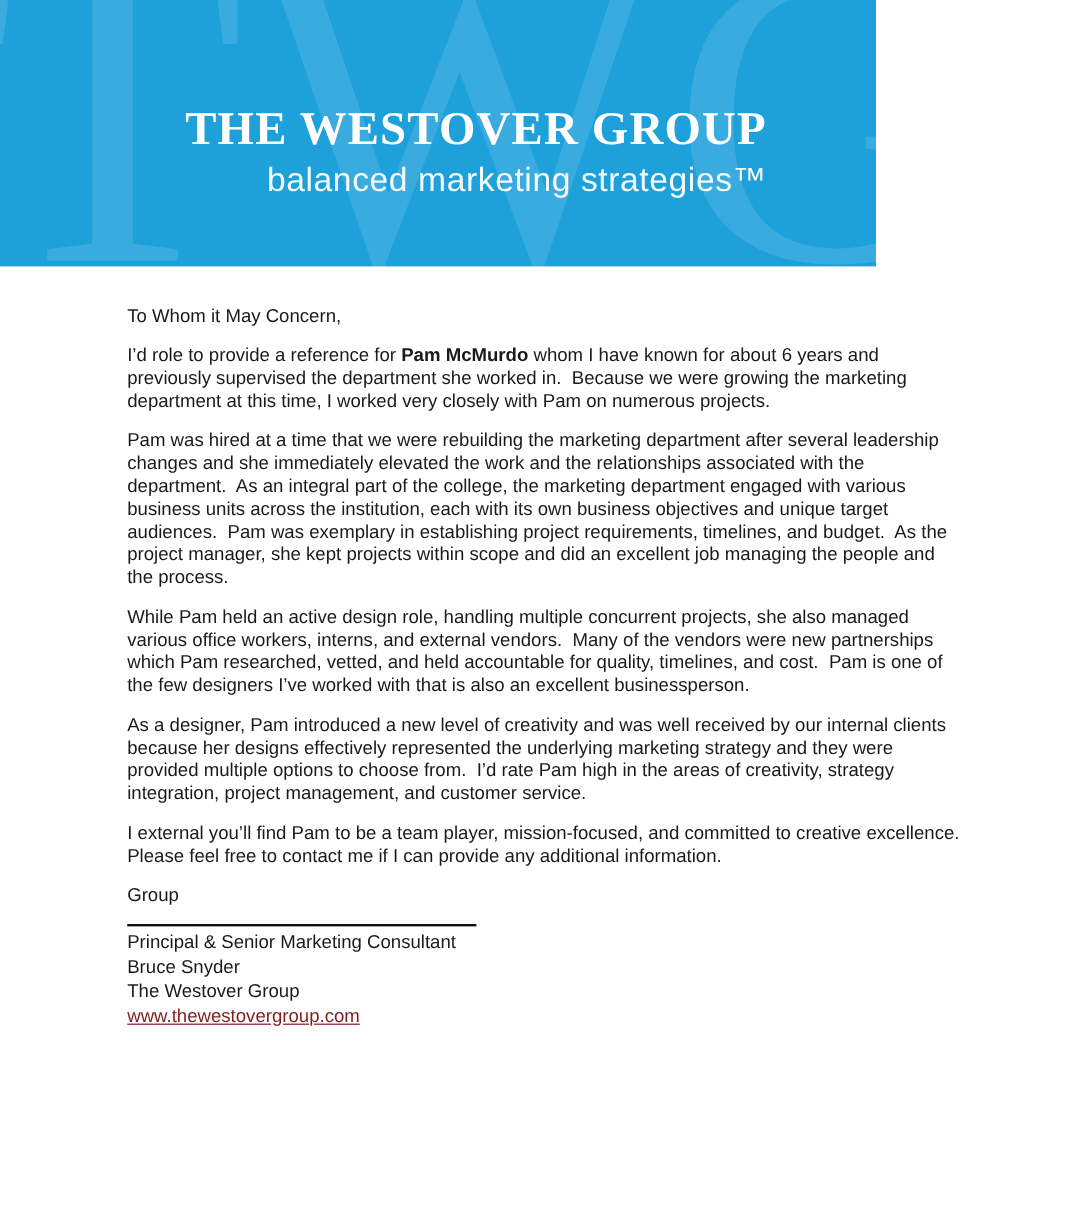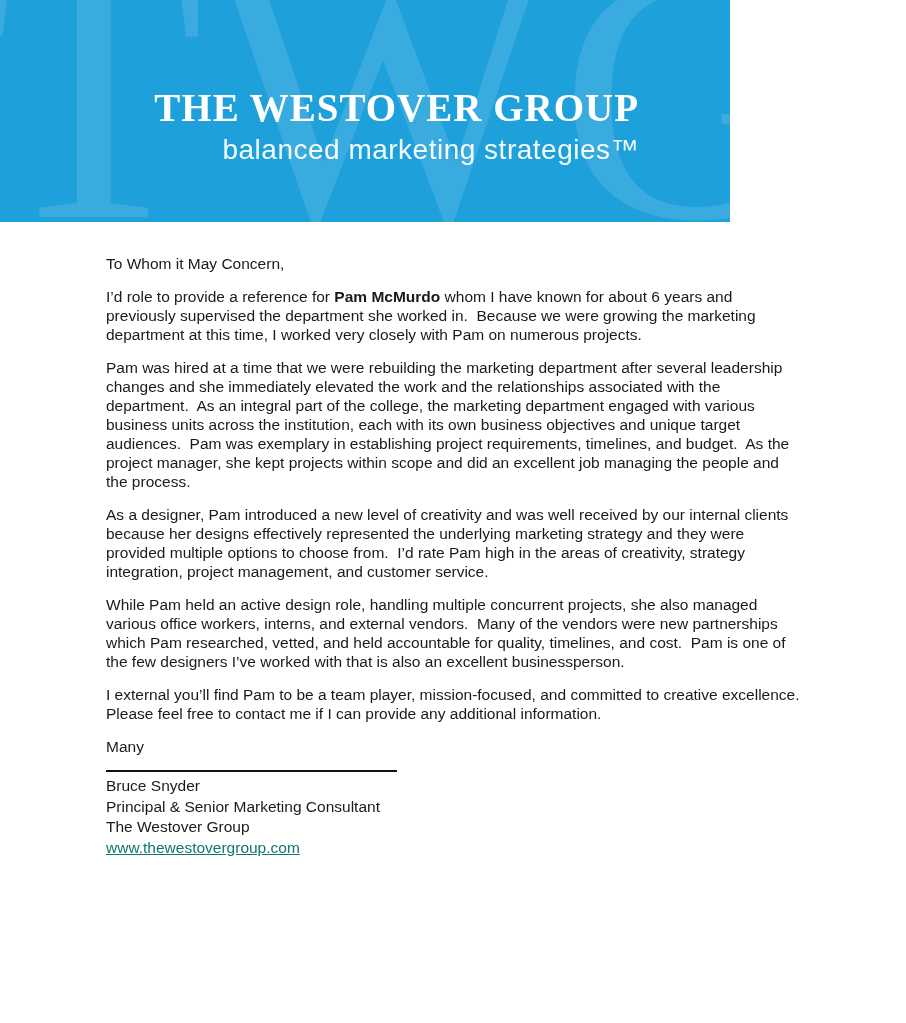--- a/index.html
+++ b/index.html
@@ -69,21 +69,21 @@
   }
   .sig-line {
     width: 291px;
     border-bottom: 2px solid #111111;
     margin: 0 0 4px 0;
   }
   .sig-block {
     line-height: 20.5px;
   }
   .link {
-    color: #0f766e;
+    color: #7f1d1d;
     text-decoration: underline;
     cursor: pointer;
   }
 </style>
 </head>
 <body>
 
 <div class="page">
 
   <header class="banner">
@@ -94,31 +94,31 @@
     </div>
   </header>
 
   <main class="letter">
     <p>To Whom it May Concern,</p>
 
     <p><span>I’d role to provide a reference for </span><strong>Pam McMurdo</strong><span> whom I have known for about 6 years and previously supervised the department she worked in.  Because we were growing the marketing department at this time, I worked very closely with Pam on numerous projects.</span></p>
 
     <p>Pam was hired at a time that we were rebuilding the marketing department after several leadership changes and she immediately elevated the work and the relationships associated with the department.  As an integral part of the college, the marketing department engaged with various business units across the institution, each with its own business objectives and unique target audiences.  Pam was exemplary in establishing project requirements, timelines, and budget.  As the project manager, she kept projects within scope and did an excellent job managing the people and the process.</p>
 
+    <p>While Pam held an active design role, handling multiple concurrent projects, she also managed various office workers, interns, and external vendors.  Many of the vendors were new partnerships which Pam researched, vetted, and held accountable for quality, timelines, and cost.  Pam is one of the few designers I’ve worked with that is also an excellent businessperson.</p>
+
     <p>As a designer, Pam introduced a new level of creativity and was well received by our internal clients because her designs effectively represented the underlying marketing strategy and they were provided multiple options to choose from.  I’d rate Pam high in the areas of creativity, strategy integration, project management, and customer service.</p>
-
-    <p>While Pam held an active design role, handling multiple concurrent projects, she also managed various office workers, interns, and external vendors.  Many of the vendors were new partnerships which Pam researched, vetted, and held accountable for quality, timelines, and cost.  Pam is one of the few designers I’ve worked with that is also an excellent businessperson.</p>
 
     <p>I external you’ll find Pam to be a team player, mission-focused, and committed to creative excellence. Please feel free to contact me if I can provide any additional information.</p>
 
-    <p>Many</p>
+    <p>Group</p>
 
     <div class="sig-line"></div>
 
     <div class="sig-block">
+      <div>Principal &amp; Senior Marketing Consultant</div>
       <div>Bruce Snyder</div>
-      <div>Principal &amp; Senior Marketing Consultant</div>
       <div>The Westover Group</div>
       <div><a class="link">www.thewestovergroup.com</a></div>
     </div>
   </main>
 
 </div>
 
 </body></html>

